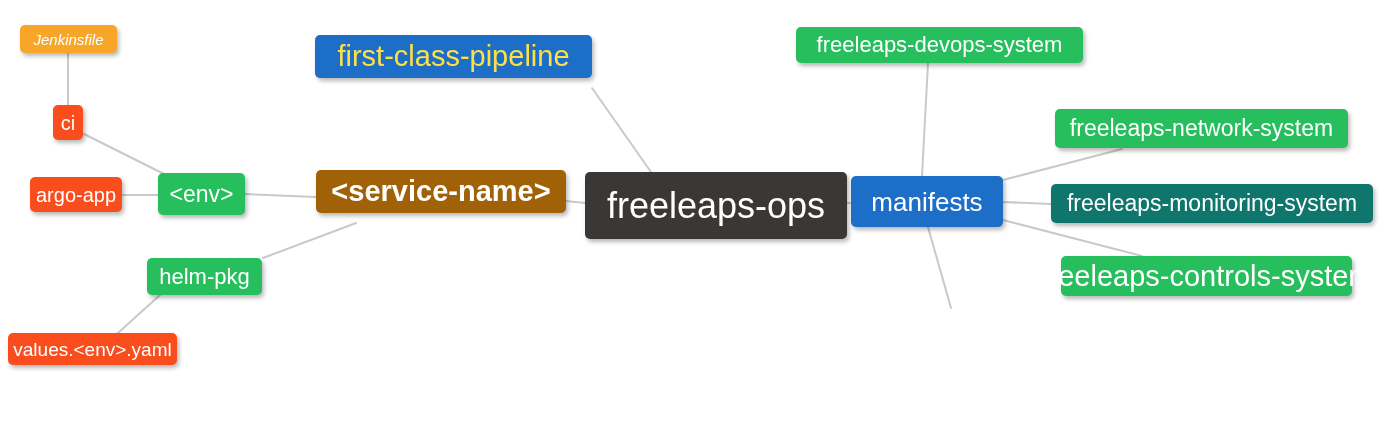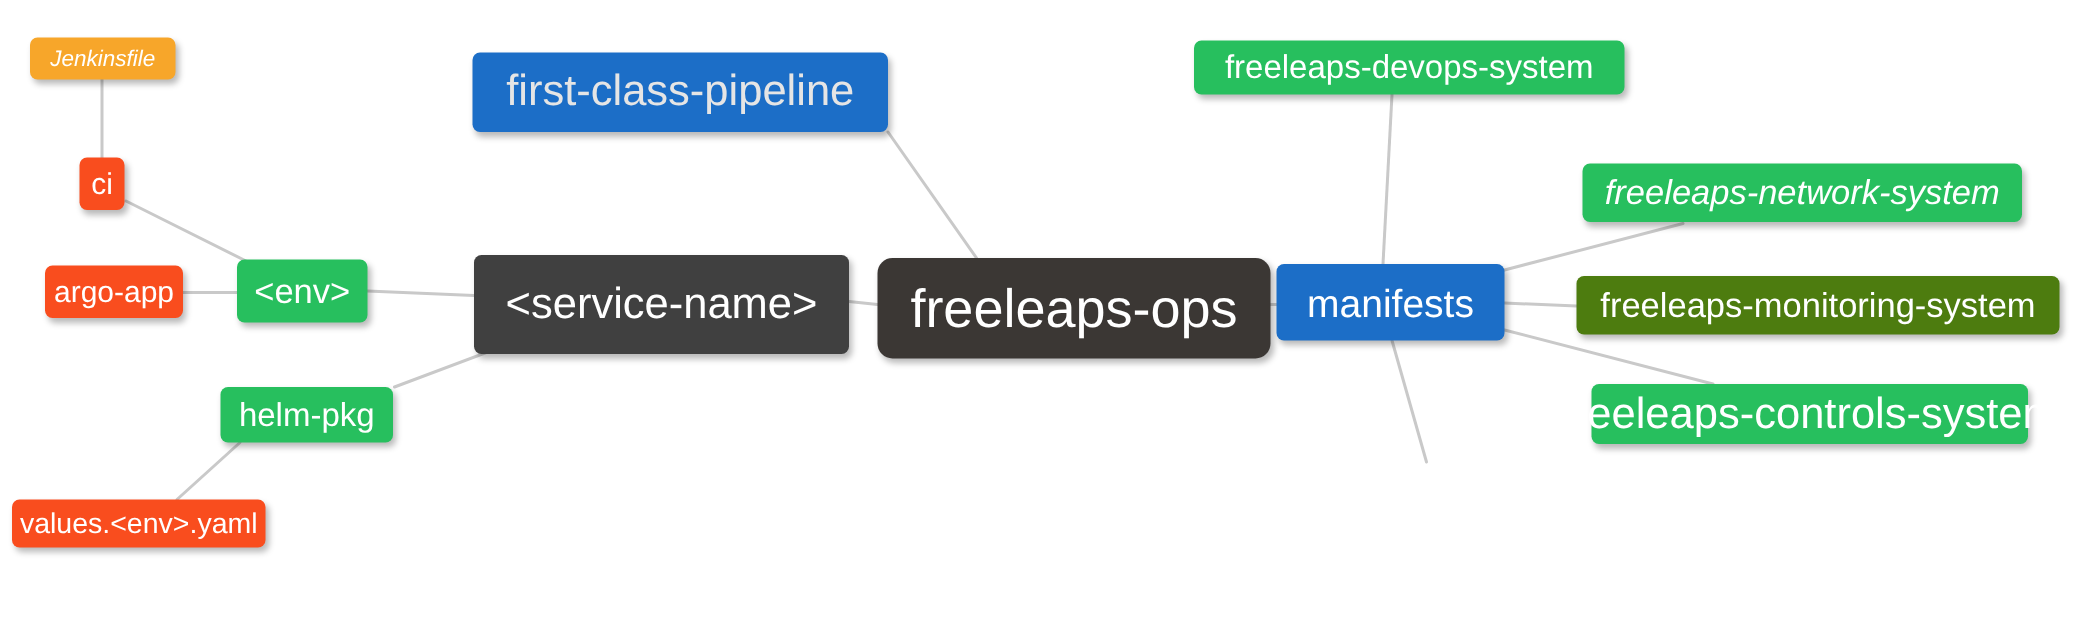--- a/index.html
+++ b/index.html
@@ -62,43 +62,43 @@
     </div>
     <div class="node" style="left: 53px; top: 105px; width: 30px; height: 35px; background: rgb(249, 77, 30); font-size: 20px; color: rgb(255, 255, 255);">
       <span>ci</span>
     </div>
     <div class="node" style="left: 30px; top: 177px; width: 92px; height: 35px; background: rgb(249, 77, 30); font-size: 20px; color: rgb(255, 255, 255);">
       <span>argo-app</span>
     </div>
     <div class="node" style="left: 158px; top: 173px; width: 87px; height: 42px; background: rgb(39, 191, 94); font-size: 23px; color: rgb(255, 255, 255);">
       <span>&lt;env&gt;</span>
     </div>
-    <div class="node" style="left: 315px; top: 35px; width: 277px; height: 53px; background: rgb(28, 110, 199); font-size: 29px; color: #e5e5e5;">
+    <div class="node" style="left: 315px; top: 35px; width: 277px; height: 43px; background: rgb(28, 110, 199); font-size: 29px; color: #fde047;">
       <span>first-class-pipeline</span>
     </div>
-    <div class="node" style="left: 316px; top: 170px; width: 250px; height: 66px; background: #404040; font-size: 29px; color: rgb(255, 255, 255);">
+    <div class="node" style="left: 316px; top: 170px; width: 250px; height: 43px; background: #a16207; font-size: 29px; color: rgb(255, 255, 255); font-weight: bold;">
       <span>&lt;service-name&gt;</span>
     </div>
-    <div class="node" style="left: 585px; top: 172px; width: 262px; height: 67px; background: rgb(59, 55, 52); font-size: 36px; color: rgb(255, 255, 255); border-radius: 10px;">
+    <div class="node" style="left: 585px; top: 172px; width: 262px; height: 67px; background: rgb(59, 55, 52); font-size: 36px; color: rgb(255, 255, 255);">
       <span>freeleaps-ops</span>
     </div>
     <div class="node" style="left: 851px; top: 176px; width: 152px; height: 51px; background: rgb(28, 110, 199); font-size: 26px; color: rgb(255, 255, 255); align-items: center;">
       <span>manifests</span>
     </div>
     <div class="node" style="left: 147px; top: 258px; width: 115px; height: 37px; background: rgb(39, 191, 94); font-size: 22px; color: rgb(255, 255, 255);">
       <span>helm-pkg</span>
     </div>
     <div class="node" style="left: 8px; top: 333px; width: 169px; height: 32px; background: rgb(249, 77, 30); font-size: 19px; color: rgb(255, 255, 255);">
       <span>values.&lt;env&gt;.yaml</span>
     </div>
     <div class="node" style="left: 796px; top: 27px; width: 287px; height: 36px; background: rgb(39, 191, 94); font-size: 22px; color: rgb(255, 255, 255);">
       <span>freeleaps-devops-system</span>
     </div>
-    <div class="node" style="left: 1055px; top: 109px; width: 293px; height: 39px; background: rgb(39, 191, 94); font-size: 23px; color: rgb(255, 255, 255); font-style: italic;">
+    <div class="node" style="left: 1055px; top: 109px; width: 293px; height: 39px; background: rgb(39, 191, 94); font-size: 23px; color: rgb(255, 255, 255);">
       <span>freeleaps-network-system</span>
     </div>
-    <div class="node" style="left: 1051px; top: 184px; width: 322px; height: 39px; background: #4d7c0f; font-size: 23px; color: rgb(255, 255, 255);">
+    <div class="node" style="left: 1051px; top: 184px; width: 322px; height: 39px; background: #0f766e; font-size: 23px; color: rgb(255, 255, 255);">
       <span>freeleaps-monitoring-system</span>
     </div>
     <div class="node" style="left: 1061px; top: 256px; width: 291px; height: 40px; background: rgb(39, 191, 94); font-size: 29px; color: rgb(255, 255, 255);">
       <span>freeleaps-controls-system</span>
     </div>
   </div>
 
 </body></html>

